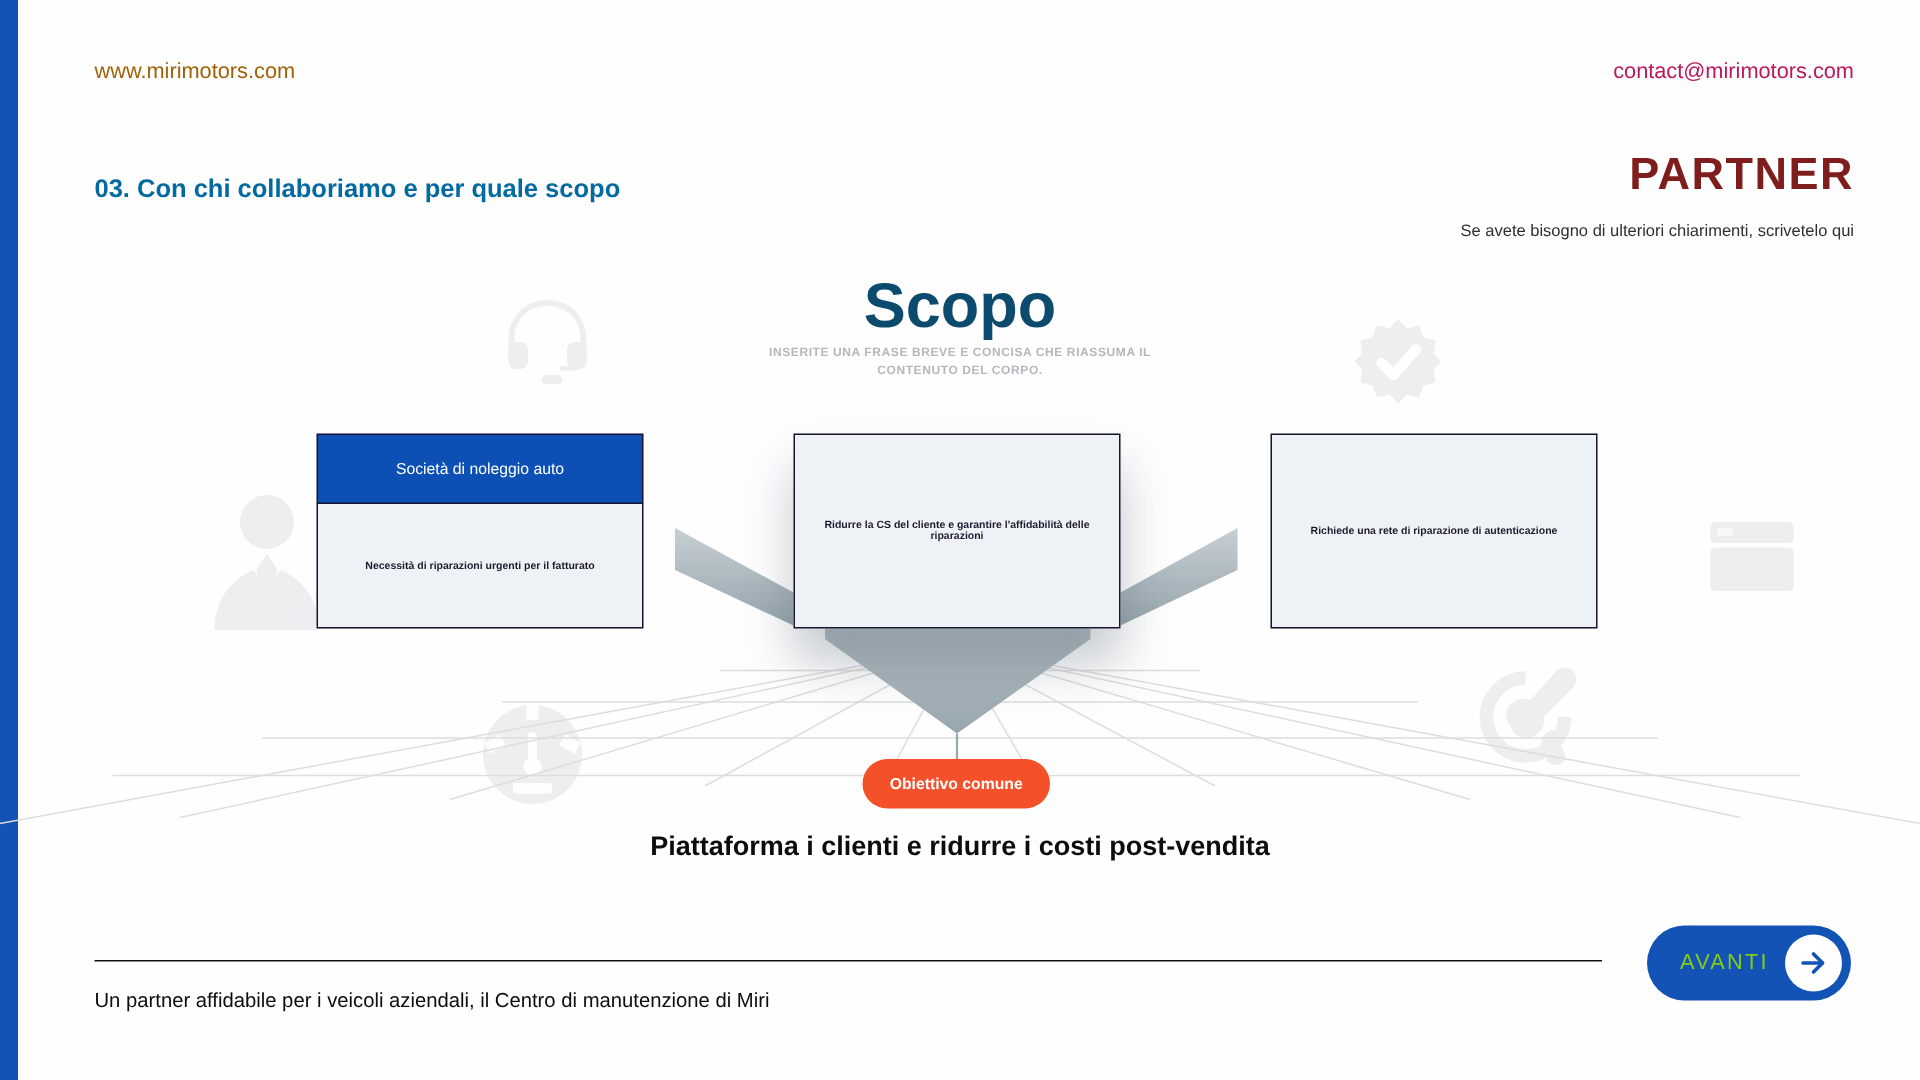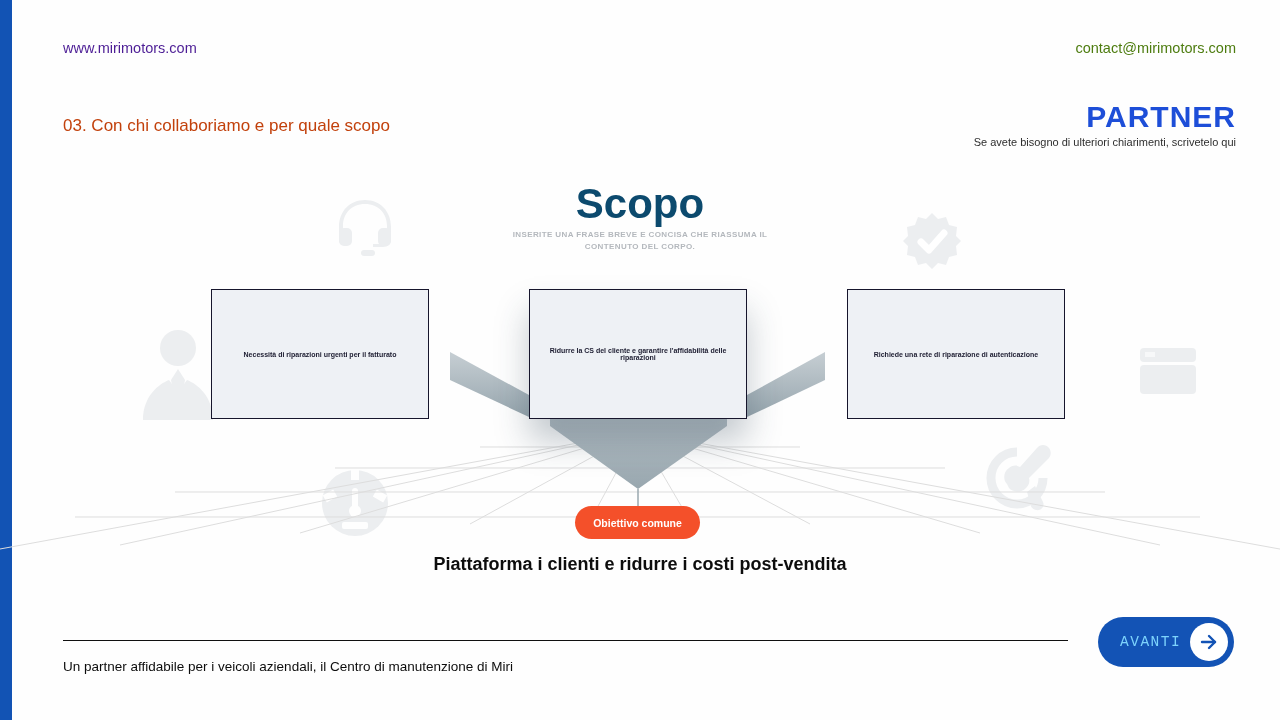--- a/index.html
+++ b/index.html
@@ -11,26 +11,26 @@
     overflow: hidden;
     font-family: "Liberation Sans", sans-serif;
     color: #111;
   }
   .left-bar {
     position: absolute; left: 0; top: 0;
     width: 12px; height: 720px;
     background: #1253b4;
   }
   
-  .website  { position: absolute; left: 63px;  top: 40px; font-size: 14.5px; color: #4c1d95; }
-  .email    { position: absolute; right: 44px; top: 40px; font-size: 14.5px; color: #4d7c0f; }
-  .section-title { position: absolute; left: 63px; top: 116px; font-size: 17px; font-weight: 400; color: #c2410c; }
+  .website  { position: absolute; left: 63px;  top: 40px; font-size: 14.5px; color: #a16207; }
+  .email    { position: absolute; right: 44px; top: 40px; font-size: 14.5px; color: #be185d; }
+  .section-title { position: absolute; left: 63px; top: 116px; font-size: 17px; font-weight: 700; color: #0369a1; }
   .partner-wrap { position: absolute; right: 44px; top: 102px; text-align: right; }
-  .partner-label { font-size: 30px; line-height: 30px; font-weight: 800; letter-spacing: 1px; color: #1d4ed8; }
-  .partner-note  { font-size: 11px; color: #2e2e2e; margin-top: 4px; }
+  .partner-label { font-size: 30px; line-height: 30px; font-weight: 800; letter-spacing: 1px; color: #7f1d1d; }
+  .partner-note  { font-size: 11px; color: #2e2e2e; margin-top: 16px; }
 
   
   .scopo-title {
     position: absolute; left: 340px; top: 180px; width: 600px;
     text-align: center; font-size: 42px; font-weight: 800; color: #0c4a6e;
   }
   .scopo-subtitle {
     position: absolute; left: 485px; top: 229px; width: 310px;
     text-align: center; font-size: 8px; line-height: 1.55;
     letter-spacing: 0.4px; color: #b4b8bd; font-weight: 700;
@@ -82,21 +82,21 @@
   
   .footer-rule { position: absolute; left: 63px; top: 640px; width: 1005px; height: 1px; background: #101010; }
   .footer-note { position: absolute; left: 63px; top: 659px; font-size: 13.5px; color: #0d0d0d; }
 
   .next-button {
     position: absolute; left: 1098px; top: 617px; width: 136px; height: 50px;
     background: #1353b5; border: none; border-radius: 25px; z-index: 5;
     display: flex; align-items: center; justify-content: space-between;
     padding: 0 6px 0 22px; cursor: pointer;
   }
-  .next-label { color: #7dd3fc; font-size: 14.5px; letter-spacing: 1.5px; font-family: Liberation Mono, monospace; }
+  .next-label { color: #84cc16; font-size: 14.5px; letter-spacing: 1.5px; font-family: Liberation Sans, sans-serif; }
   .next-circle {
     width: 38px; height: 38px; border-radius: 50%; background: #fff;
     display: flex; align-items: center; justify-content: center;
     color: #1353b5; font-size: 20px; font-weight: 700;
   }
 </style>
 </head>
 <body>
 
 <div class="left-bar"></div>
@@ -182,20 +182,21 @@
       <stop offset="1" stop-color="#97a6ae"></stop>
     </linearGradient>
   </defs>
   <polygon fill="url(#arrowGrad)" points="450,352 529,395 529,417 450,380"></polygon>
   <polygon fill="url(#arrowGrad)" points="825,352 747,395 747,417 825,380"></polygon>
   <polygon fill="url(#arrowGrad)" points="550,395 727,395 727,426 638,489 550,426"></polygon>
   <line x1="638" y1="489" x2="638" y2="507" stroke="#9aa8af" stroke-width="1.5"></line>
 </svg>
 
 <div class="card card-1">
+  <div class="card-header">Società di noleggio auto</div>
   <div class="card-body">Necessità di riparazioni urgenti per il fatturato</div>
 </div>
 <div class="card card-2">
   <div class="card-body">Ridurre la CS del cliente e garantire l'affidabilità delle riparazioni</div>
 </div>
 <div class="card card-3">
   <div class="card-body">Richiede una rete di riparazione di autenticazione</div>
 </div>
 
 <div class="scopo-title">Scopo</div>

